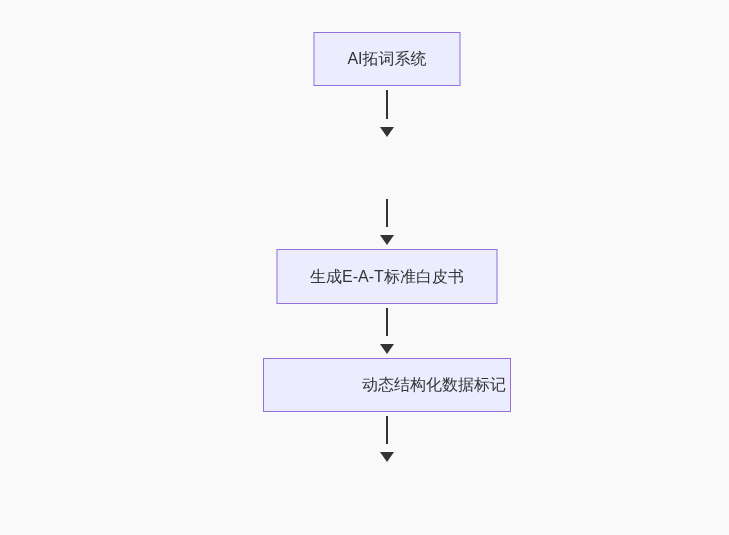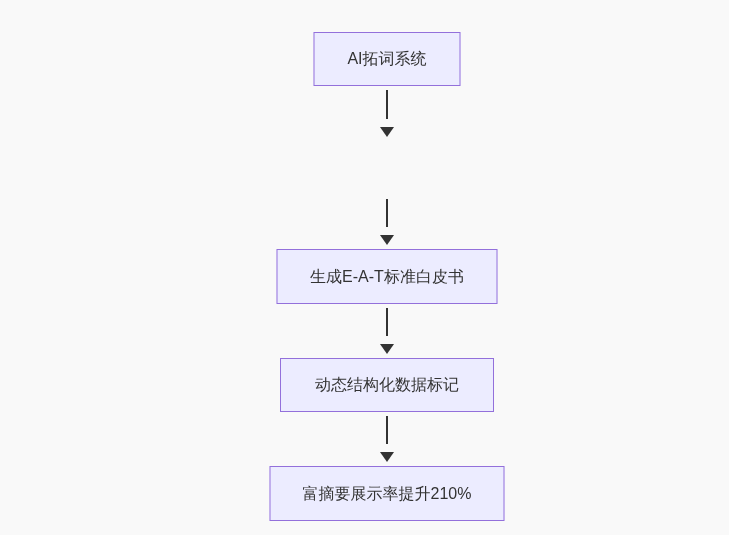--- a/index.html
+++ b/index.html
@@ -34,21 +34,21 @@
     display: flex;
     align-items: center;
     justify-content: center;
     font-size: 16px;
     line-height: 1;
     white-space: nowrap;
   }
   .node-0 { top: 16px;  width: 147px; }
   .node-1 { top: 125px; width: 194px; }
   .node-2 { top: 233px; width: 221px; height: 55px; }
-  .node-3 { top: 342px; width: 214px; }
+  .node-3 { top: 342px; width: 248px; justify-content: flex-end; }
   .node-4 { top: 450px; width: 235px; height: 55px; }
 
   .arrow {
     position: absolute;
     left: 371px;
     transform: translateX(-50%);
     display: flex;
     flex-direction: column;
     align-items: center;
   }
@@ -100,17 +100,14 @@
 
   <div class="node node-3">
     <span>动态结构化数据标记</span>
   </div>
 
   <div class="arrow arrow-3">
     <div class="arrow-line"></div>
     <div class="arrow-head"></div>
   </div>
 
-  <div class="node node-4">
-    <span>富摘要展示率提升210%</span>
-  </div>
 
 </div>
 
 </body></html>

